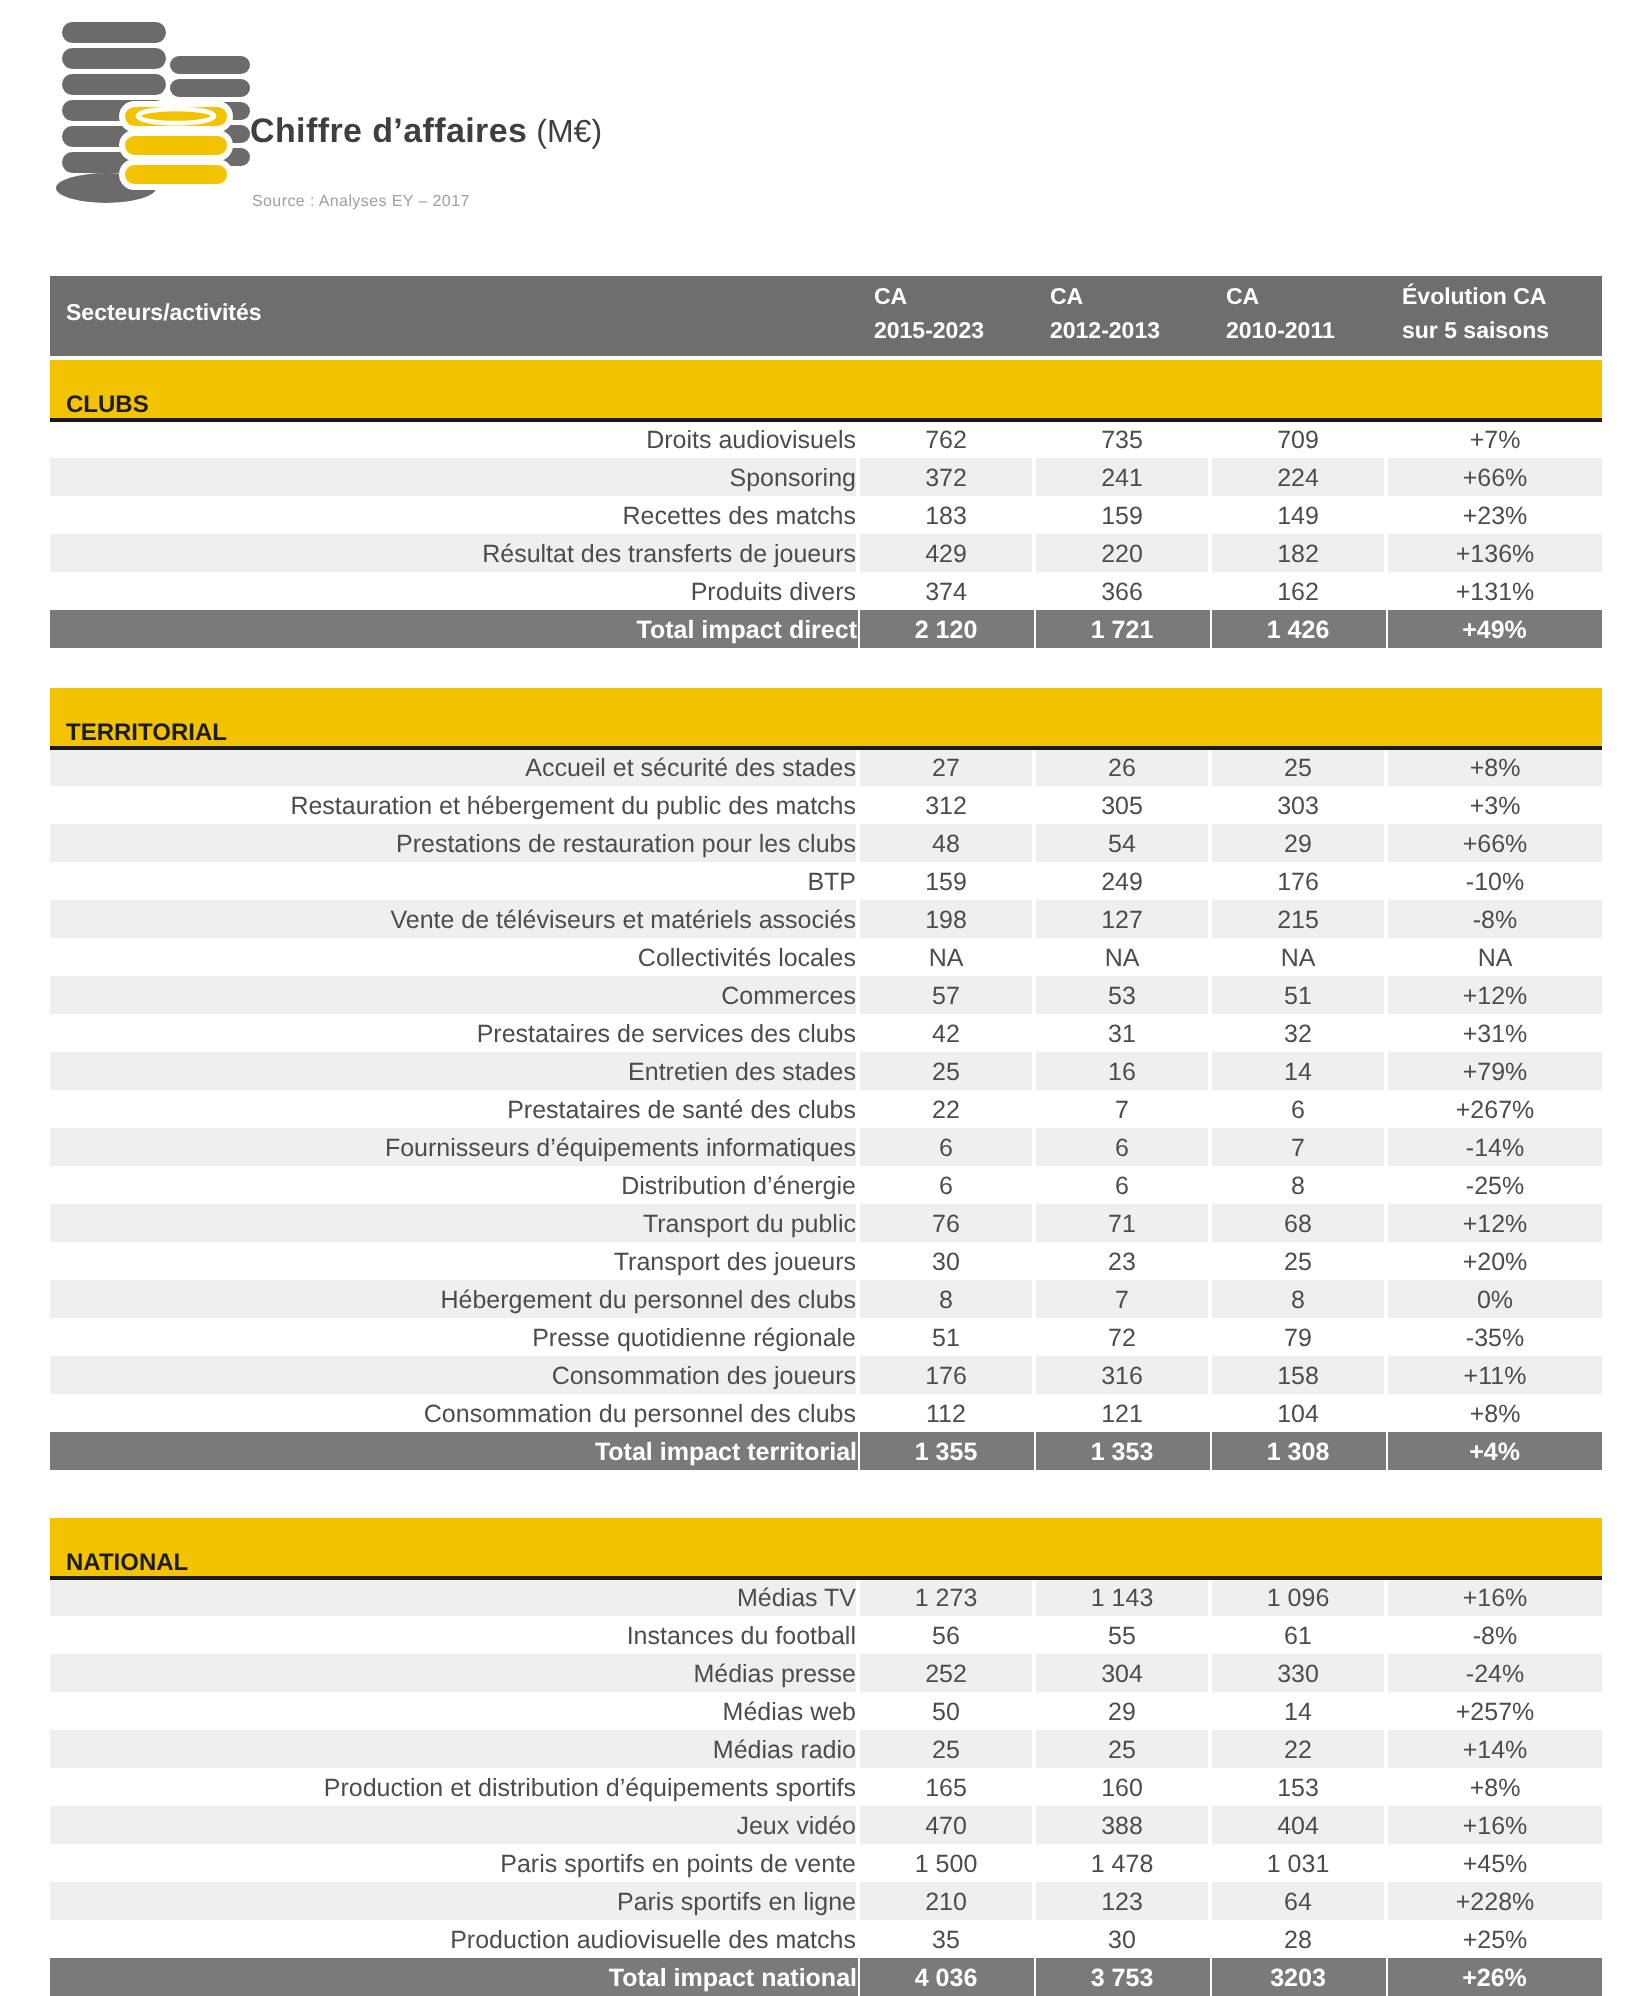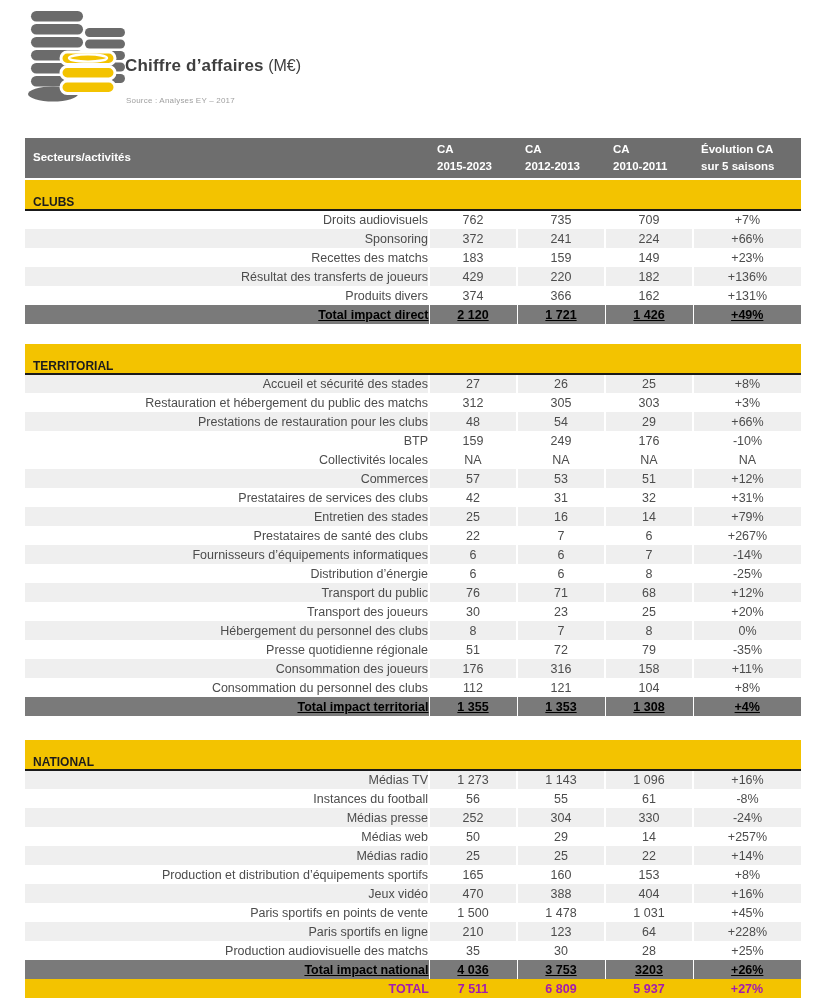--- a/index.html
+++ b/index.html
@@ -36,21 +36,21 @@
     font-size:12px;font-weight:bold;color:#1c1c1c;
     height:17px;padding:15px 0 0 8px;box-sizing:border-box;
   }
   tbody td{
     height:19px;box-sizing:border-box;font-size:12.5px;color:#4c4c4c;
     padding:0;overflow:hidden;white-space:nowrap;
   }
   td.label{text-align:right;padding-left:8px;}
   td.num{text-align:center;border-left:2px solid #ffffff;}
   tr.alt td{background:#efefef;}
-  tr.total td{background:#7a7a7a;color:#000000;font-weight:bold;text-decoration:underline;}
+  tr.total td{background:#7a7a7a;color:#ffffff;font-weight:bold;}
   tr.total td.num{border-left:1px solid rgba(255,255,255,0.35);}
   tr.grand td{background:#F3C300;color:#a21caf;font-weight:bold;}
   tr.grand td.num{border-left:none;}
   tr.spacer td{background:#ffffff;height:20px;border:none;padding:0;}
   tr.spacer.tall td{height:24px;}
 </style>
 </head>
 <body>
 
 <div class="page-header">
@@ -191,20 +191,27 @@
         <td class="num">29</td>
         <td class="num">+66%</td>
       </tr>
       <tr>
         <td class="label">BTP</td>
         <td class="num">159</td>
         <td class="num">249</td>
         <td class="num">176</td>
         <td class="num">-10%</td>
       </tr>
+      <tr class="alt">
+        <td class="label">Vente de téléviseurs et matériels associés</td>
+        <td class="num">198</td>
+        <td class="num">127</td>
+        <td class="num">215</td>
+        <td class="num">-8%</td>
+      </tr>
       <tr>
         <td class="label">Collectivités locales</td>
         <td class="num">NA</td>
         <td class="num">NA</td>
         <td class="num">NA</td>
         <td class="num">NA</td>
       </tr>
       <tr class="alt">
         <td class="label">Commerces</td>
         <td class="num">57</td>

